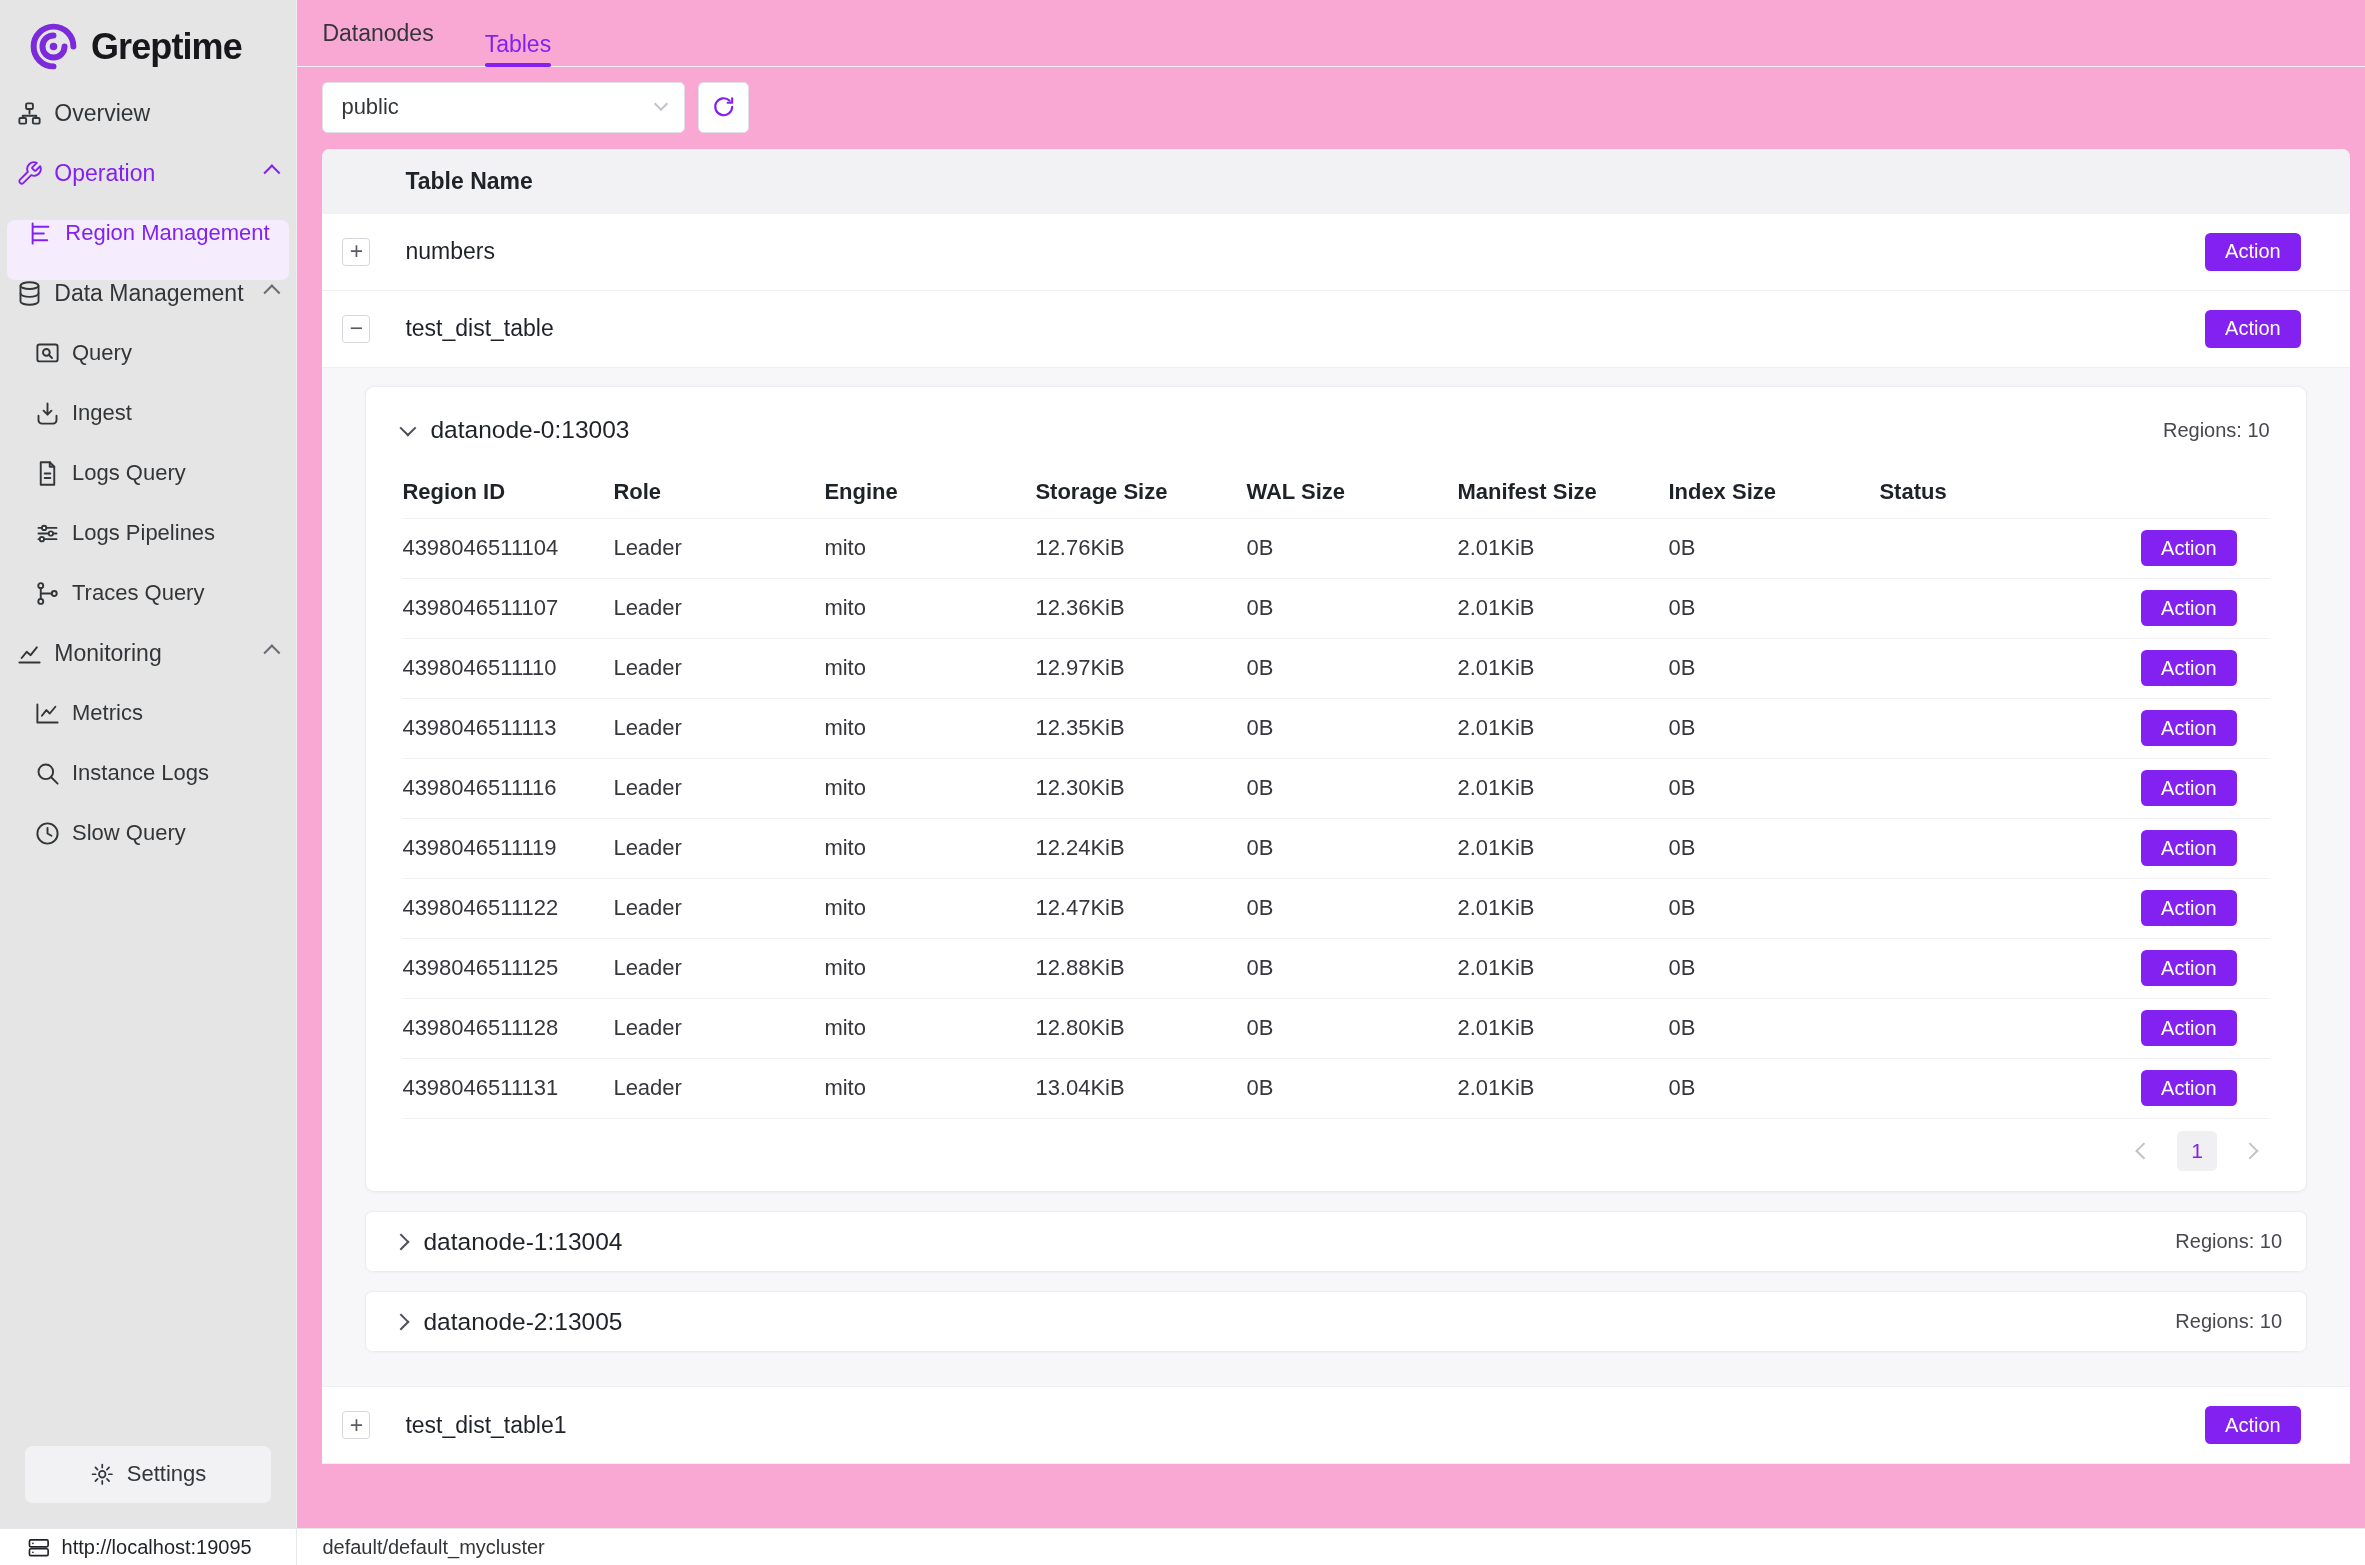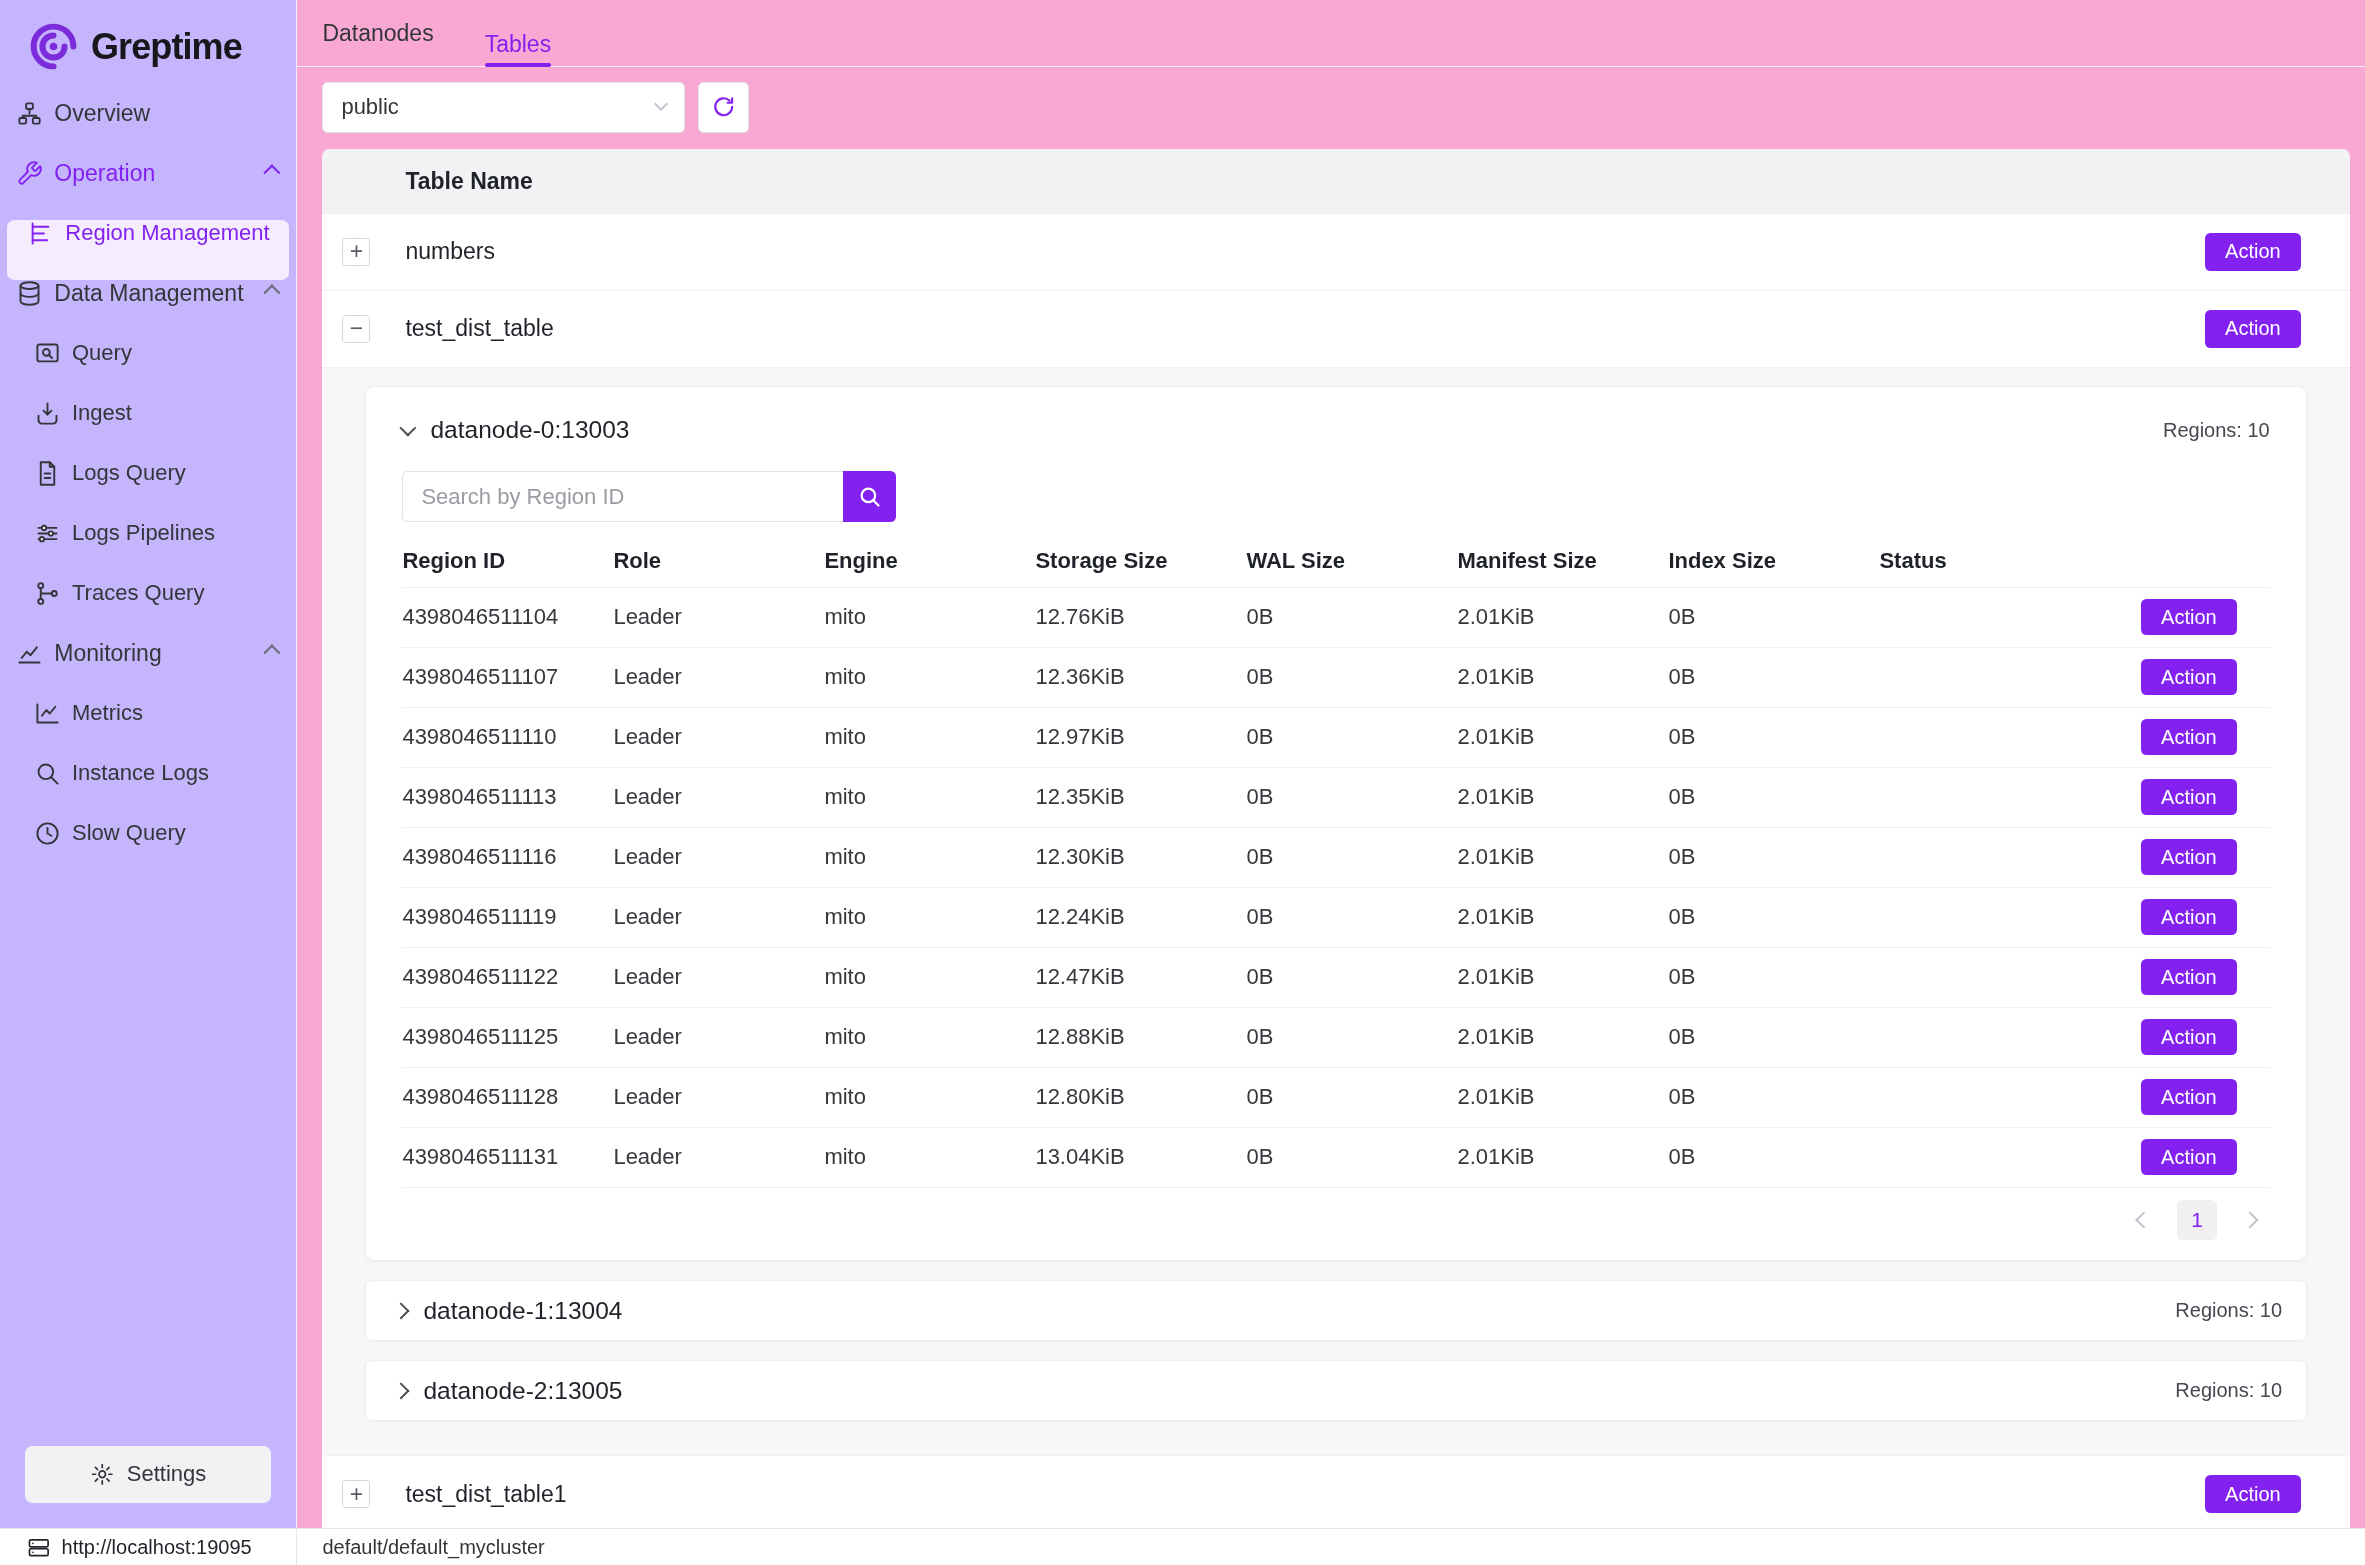--- a/index.html
+++ b/index.html
@@ -12,21 +12,21 @@
   .chev { display:inline-block; width:11.8px; height:11.8px; border-right:2.4px solid #6b6b74; border-bottom:2.4px solid #6b6b74; flex:0 0 auto; }
   .chev.up { transform:rotate(-135deg); margin-top:7.3px; }
   .chev.down { transform:rotate(45deg); margin-bottom:5.4px; }
   .chev.right { transform:rotate(-45deg); }
   .chev.left { transform:rotate(135deg); }
   .c-purple { border-color:#8322f0; }
   .c-light { border-color:#c2c2ca; }
   .c-dark { border-color:#4c4c55; }
 
   
-  .sidebar { position:absolute; left:0; top:0; bottom:38px; width:297px; background:#c4b5fd; border-right:0.9px solid #efeff4; display:flex; flex-direction:column; z-index:2; }
+  .sidebar { position:absolute; left:0; top:0; bottom:38px; width:297px; background:#e5e5e5; border-right:0.9px solid #efeff4; display:flex; flex-direction:column; z-index:2; }
   .logo-row { display:flex; align-items:center; gap:11px; padding:20px 0 0 27px; flex:0 0 auto; }
   .logo-mark { width:53px; height:53px; }
   .logo-text { font-size:36px; font-weight:700; color:#17171c; letter-spacing:-0.9px; }
   .menu { margin-top:27px; flex:1 1 auto; overflow:hidden; }
   .menu-item { height:60px; display:flex; align-items:flex-start; gap:11px; padding:0 18px 0 16.3px; font-size:23px; color:#333639; cursor:pointer; }
   .menu-item.child { padding-left:34px; font-size:22px; }
   .menu-item .mchev { margin-left:auto; }
   .menu-item.purple { color:#8322f0; }
   .menu-item.active { background:#f5ecfe; color:#8322f0; margin:0 7.3px; padding-left:20px; border-radius:7.3px; }
   .settings-btn { margin:0 25.4px 25.4px 25.4px; height:57px; background:#f2f2f5; border:none; border-radius:7.3px; display:flex; align-items:center; justify-content:center; gap:12.7px; font-size:22px; color:#333639; cursor:pointer; font-family:inherit; flex:0 0 auto; }
@@ -270,29 +270,20 @@
         </div>
 
         <div class="expand-zone">
           <div class="dn-card">
             <div class="dn-head">
               <span class="chev down c-dark"></span>
               <span class="dn-title">datanode-0:13003</span>
               <span class="dn-regions">Regions: 10</span>
             </div>
 
-            <div class="search-row">
-              <input class="search-input" type="text" placeholder="Search by Region ID" style="">
-              <button class="search-btn">
-                <svg class="icn" viewBox="0 0 24 24">
-                    <circle cx="11" cy="11" r="6"></circle>
-                    <path d="M15.6 15.6 20 20"></path>
-                  </svg>
-              </button>
-            </div>
 
             <div class="rgrid rhead">
 
                 <div>Region ID</div>
 
                 <div>Role</div>
 
                 <div>Engine</div>
 
                 <div>Storage Size</div>

